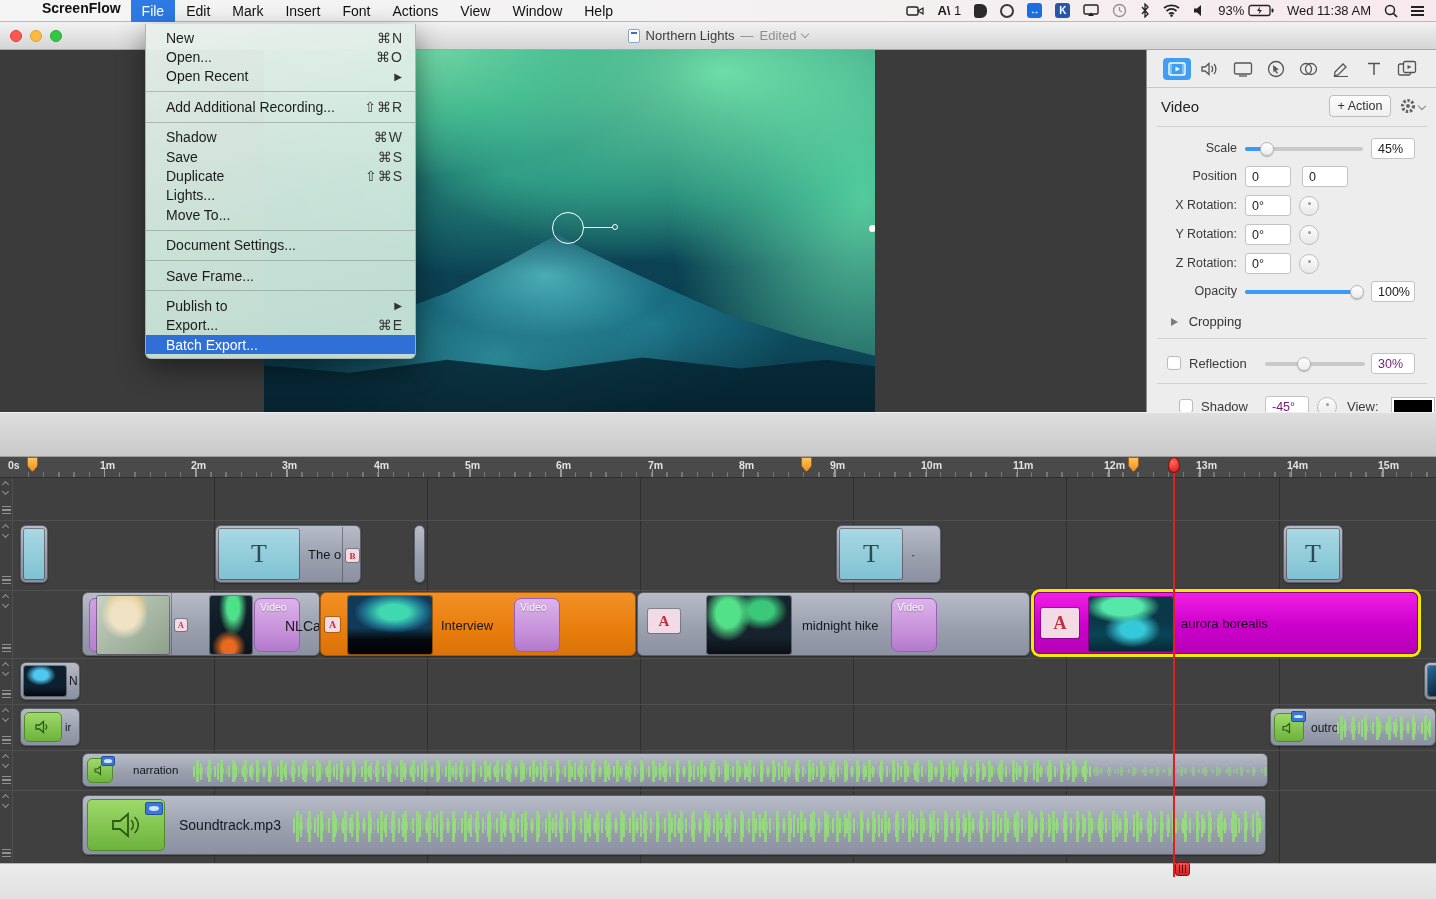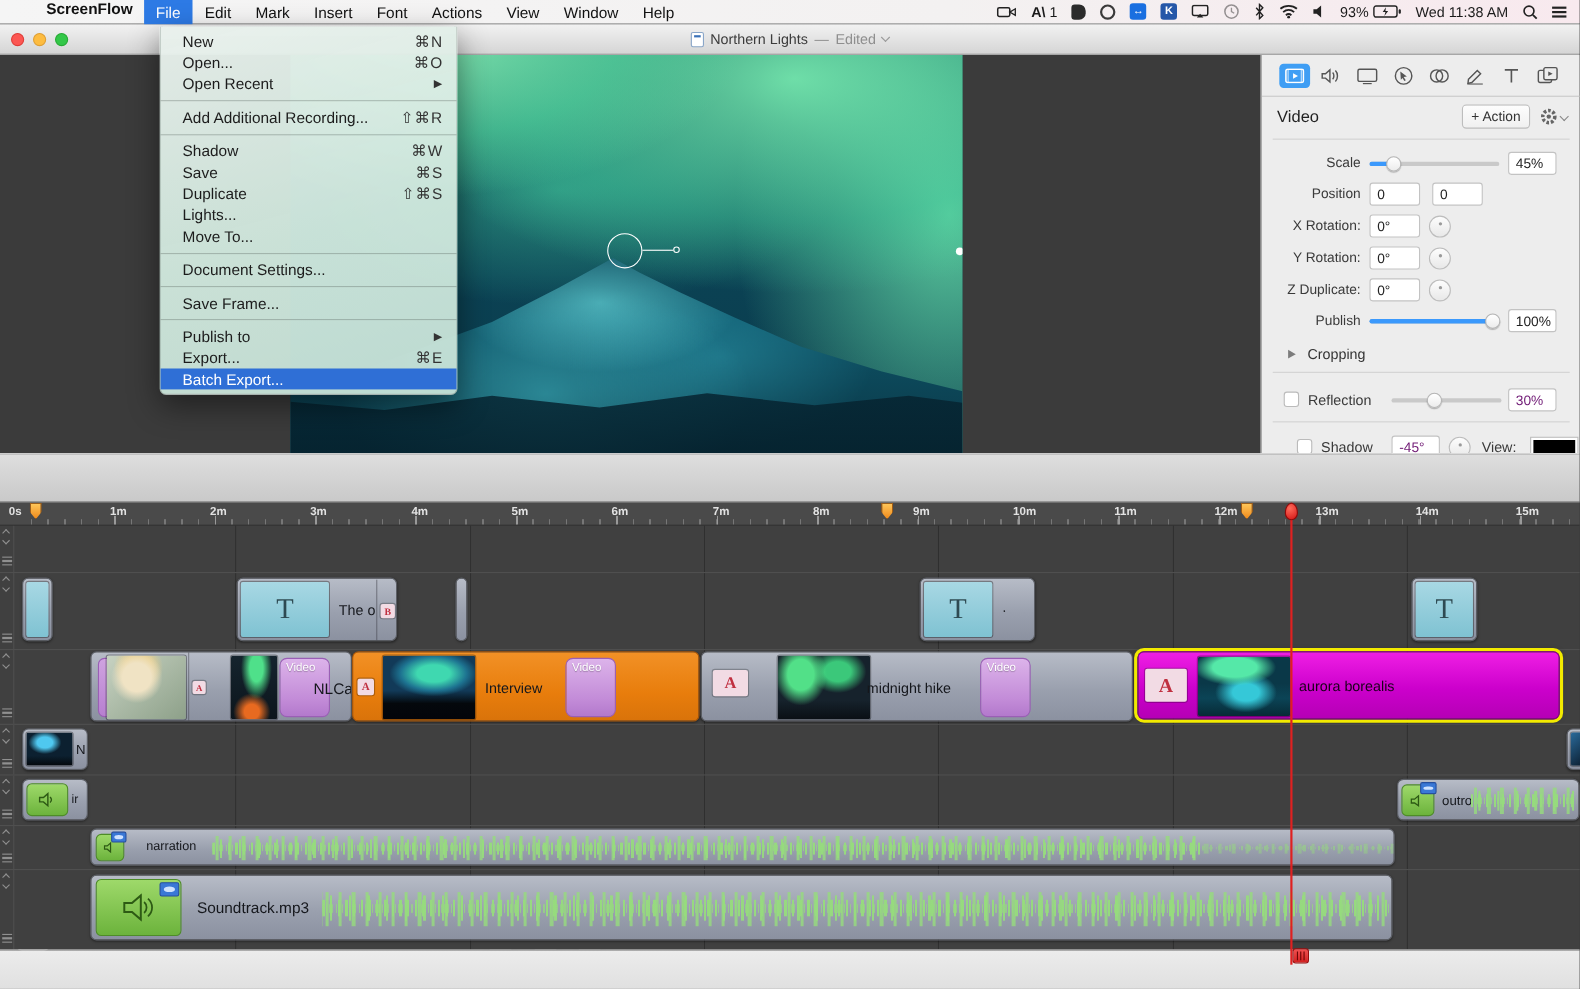--- a/index.html
+++ b/index.html
@@ -379,27 +379,27 @@
     <span class="ilabel">X Rotation:</span>
     <div class="field" style="left:98px; width:46px;">0°</div>
     <span class="rotknob" style="left:152px;"></span>
   </div>
   <div class="irow" style="top:175px;">
     <span class="ilabel">Y Rotation:</span>
     <div class="field" style="left:98px; width:46px;">0°</div>
     <span class="rotknob" style="left:152px;"></span>
   </div>
   <div class="irow" style="top:204px;">
-    <span class="ilabel">Z Duplicate:</span>
+    <span class="ilabel">Z Rotation:</span>
     <div class="field" style="left:98px; width:46px;">0°</div>
     <span class="rotknob" style="left:152px;"></span>
   </div>
 
   <div class="irow" style="top:232px;">
-    <span class="ilabel">Publish</span>
+    <span class="ilabel">Opacity</span>
     <div class="slider" style="left:98px; width:118px;">
       <span class="fill" style="width:112px;"></span>
         <span class="knob" style="left:105px;"></span>
     </div>
     <div class="field" style="left:224px; width:44px;">100%</div>
   </div>
 
   <div class="irow" style="top:262px;">
     <span style="position:absolute;left:24px;top:2px;"><span class="disc"></span>
     <span>Cropping</span></span>
@@ -611,21 +611,21 @@
       <div class="thumb" style="left:27px;top:3px;width:84px;height:58px;background:radial-gradient(ellipse 50px 26px at 55% 28%,#3fd8b0 0 30%,rgba(40,170,200,.5) 60%,transparent 80%),linear-gradient(180deg,#123a58 0 55%,#04080c 75%,#02040a 100%);"></div>
       <span class="lbl" style="left:120px;top:25px;">Interview</span>
       <span class="vpill" style="left:193px;top:5px;width:46px;height:54px;">
           <span>Video</span>
         </span>
     </div>
 
     <div class="clip" style="left:637px; top:1px; width:393px; height:64px;">
       <span class="badgeA" style="left:10px;top:16px;width:32px;height:24px;font-size:15px;">A</span>
       <div class="thumb" style="left:69px;top:3px;width:84px;height:58px;background:radial-gradient(ellipse 34px 40px at 25% 30%,#52e088 0 35%,transparent 70%),radial-gradient(ellipse 40px 30px at 65% 25%,#3bc87a 0 30%,transparent 65%),linear-gradient(180deg,#16222c 0 70%,#0a0f14 100%);"></div>
-      <span class="lbl" style="left:150px;top:25px;">midnight hike</span>
+      <span class="lbl" style="left:164px;top:25px;">midnight hike</span>
       <span class="vpill" style="left:253px;top:5px;width:46px;height:54px;">
           <span>Video</span>
         </span>
     </div>
 
     <div class="clip magenta" style="left:1034px; top:1px; width:384px; height:62px;">
       <span class="badgeA" style="left:6px;top:15px;width:38px;height:30px;font-size:18px;">A</span>
       <div class="thumb" style="left:54px;top:4px;width:84px;height:54px;background:radial-gradient(ellipse 50px 22px at 40% 18%,#55e8a8 0 40%,transparent 75%),radial-gradient(ellipse 40px 26px at 52% 60%,#35c8d8 0 30%,transparent 70%),linear-gradient(180deg,#0a3848 0 45%,#0b4456 70%,#072a36 100%);"></div>
       <span class="lbl" style="left:146px;top:23px;">aurora borealis</span>
     </div>

